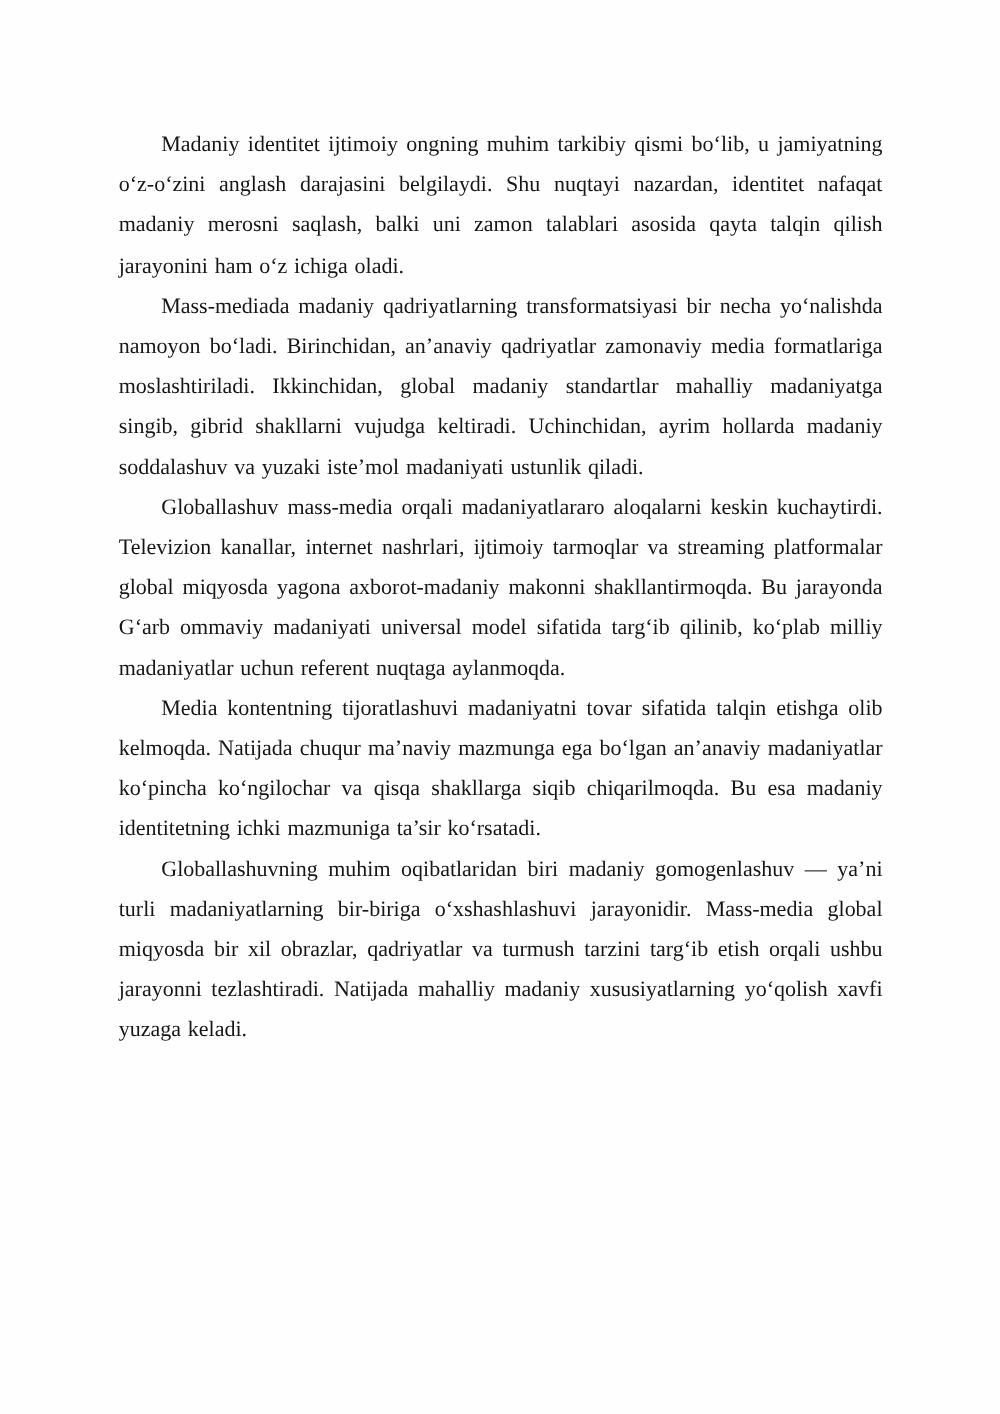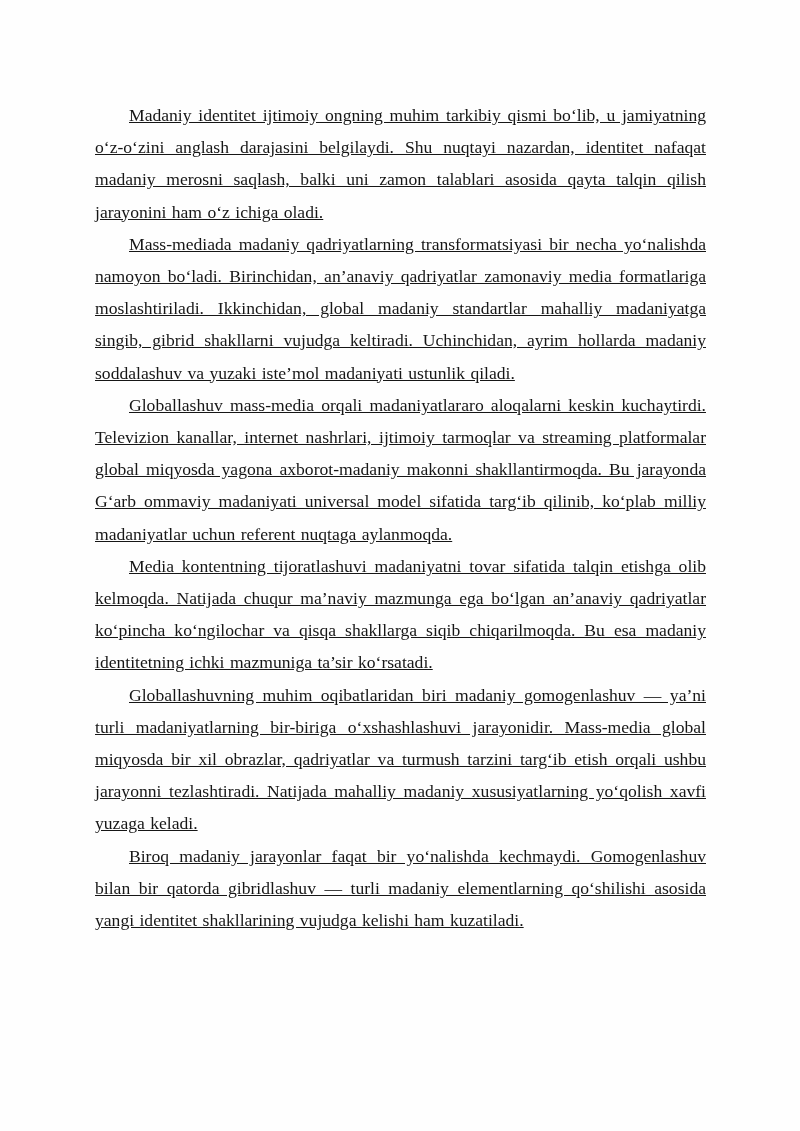--- a/index.html
+++ b/index.html
@@ -22,28 +22,26 @@
     line-height: 32.2px;
     color: #161616;
     text-align: justify;
     text-justify: inter-word;
   }
   .doc-text p {
     margin: 0;
     padding: 0;
     text-indent: 34px;
     word-spacing: 1px;
-    text-decoration: underline;
   }
 </style>
 </head>
 <body>
 
 <div class="page">
   <div class="doc-text">
     <p>Madaniy identitet ijtimoiy ongning muhim tarkibiy qismi bo‘lib, u jamiyatning o‘z-o‘zini anglash darajasini belgilaydi. Shu nuqtayi nazardan, identitet nafaqat madaniy merosni saqlash, balki uni zamon talablari asosida qayta talqin qilish jarayonini ham o‘z ichiga oladi.</p>
     <p>Mass-mediada madaniy qadriyatlarning transformatsiyasi bir necha yo‘nalishda namoyon bo‘ladi. Birinchidan, an’anaviy qadriyatlar zamonaviy media formatlariga moslashtiriladi. Ikkinchidan, global madaniy standartlar mahalliy madaniyatga singib, gibrid shakllarni vujudga keltiradi. Uchinchidan, ayrim hollarda madaniy soddalashuv va yuzaki iste’mol madaniyati ustunlik qiladi.</p>
     <p>Globallashuv mass-media orqali madaniyatlararo aloqalarni keskin kuchaytirdi. Televizion kanallar, internet nashrlari, ijtimoiy tarmoqlar va streaming platformalar global miqyosda yagona axborot-madaniy makonni shakllantirmoqda. Bu jarayonda G‘arb ommaviy madaniyati universal model sifatida targ‘ib qilinib, ko‘plab milliy madaniyatlar uchun referent nuqtaga aylanmoqda.</p>
-    <p>Media kontentning tijoratlashuvi madaniyatni tovar sifatida talqin etishga olib kelmoqda. Natijada chuqur ma’naviy mazmunga ega bo‘lgan an’anaviy qadriyatlar ko‘pincha ko‘ngilochar va qisqa shakllarga siqib chiqarilmoqda. Bu esa madaniy identitetning ichki mazmuniga ta’sir ko‘rsatadi.</p>
+    <p>Media kontentning tijoratlashuvi madaniyatni tovar sifatida talqin etishga olib kelmoqda. Natijada chuqur ma’naviy mazmunga ega bo‘lgan an’anaviy madaniyatlar ko‘pincha ko‘ngilochar va qisqa shakllarga siqib chiqarilmoqda. Bu esa madaniy identitetning ichki mazmuniga ta’sir ko‘rsatadi.</p>
     <p>Globallashuvning muhim oqibatlaridan biri madaniy gomogenlashuv — ya’ni turli madaniyatlarning bir-biriga o‘xshashlashuvi jarayonidir. Mass-media global miqyosda bir xil obrazlar, qadriyatlar va turmush tarzini targ‘ib etish orqali ushbu jarayonni tezlashtiradi. Natijada mahalliy madaniy xususiyatlarning yo‘qolish xavfi yuzaga keladi.</p>
-    <p>Biroq madaniy jarayonlar faqat bir yo‘nalishda kechmaydi. Gomogenlashuv bilan bir qatorda gibridlashuv — turli madaniy elementlarning qo‘shilishi asosida yangi identitet shakllarining vujudga kelishi ham kuzatiladi.</p>
   </div>
 </div>
 
 </body></html>

